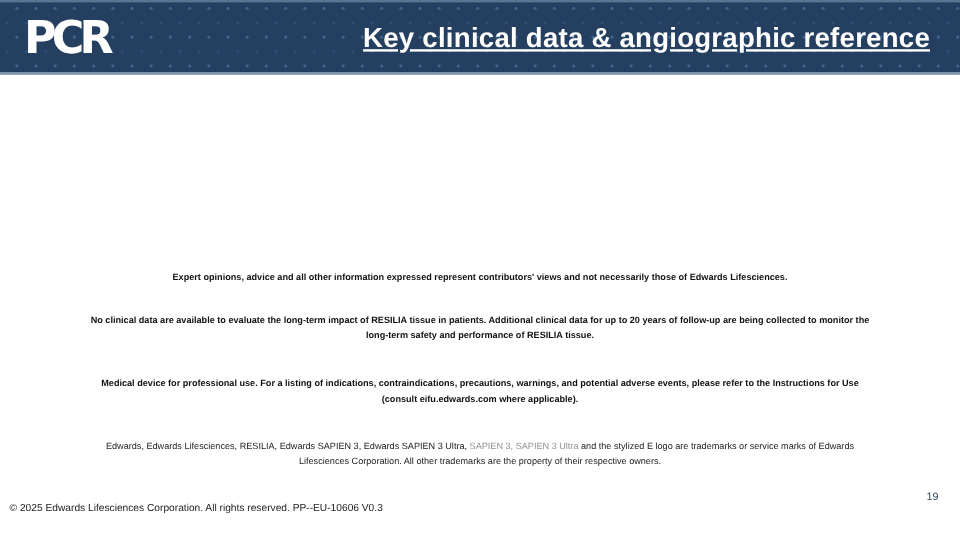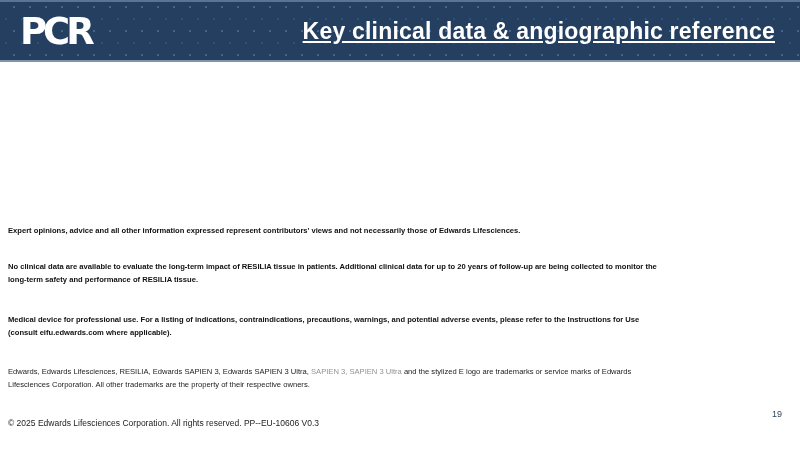--- a/index.html
+++ b/index.html
@@ -49,20 +49,21 @@
     text-decoration: underline;
   }
   .para {
     position: absolute;
     left: 8px;
     width: 784px;
     font-size: 7.6px;
     line-height: 12.8px;
     white-space: pre-line;
     color: #111111;
+    text-align: center;
   }
   .para.bold { font-weight: bold; }
   .para.regular { font-weight: normal; color: #1c1c1c; }
   .gray-text { color: #929292; }
   .footer-text {
     position: absolute;
     left: 8px;
     top: 418px;
     font-size: 8.5px;
     color: #222222;

